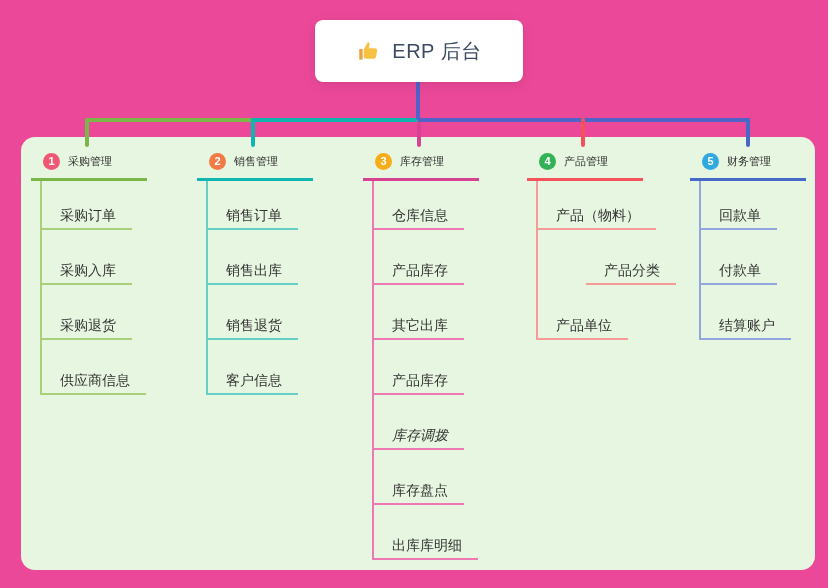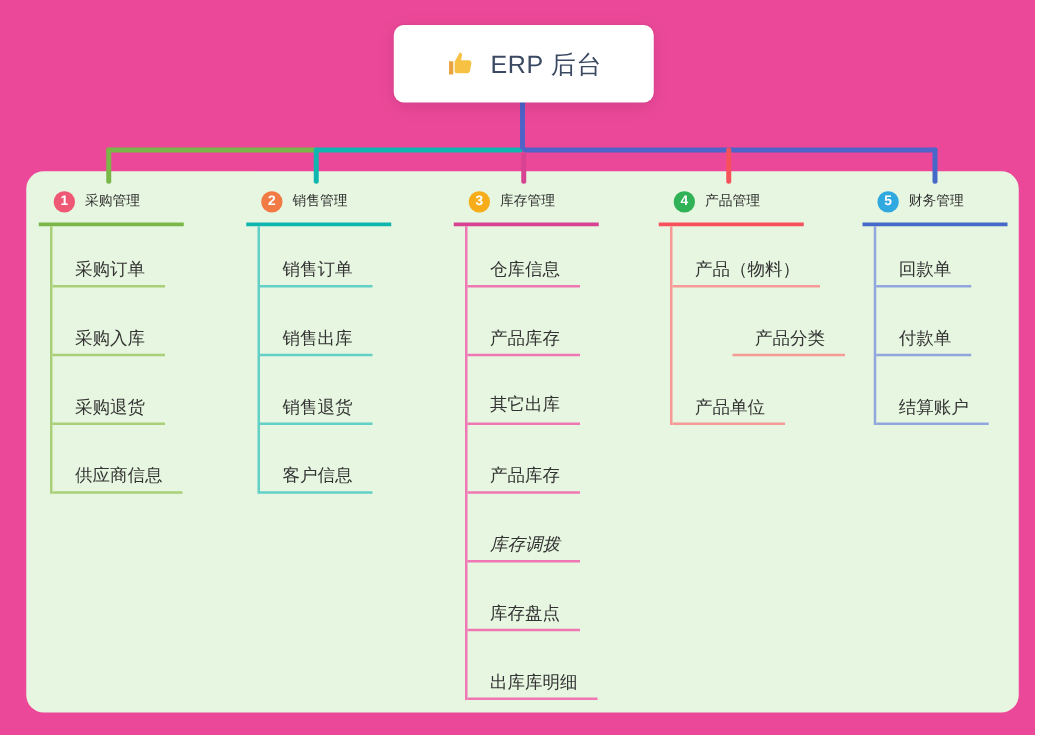--- a/index.html
+++ b/index.html
@@ -122,21 +122,21 @@
   </div>
 
   <div class="branch" style="left: 363px; top: 150px;">
     <div class="branch-title-row" style="border-bottom-color: rgb(216, 66, 146);">
       <span class="badge" style="background: rgb(247, 173, 25);">3</span>
       <span class="branch-label">库存管理</span>
     </div>
     <ul class="children" style="border-left-color: rgb(239, 119, 179);">
           <li class="child" style="border-bottom-color: rgb(239, 119, 179);">仓库信息</li>
           <li class="child" style="border-bottom-color: rgb(239, 119, 179); text-align: right;">产品库存</li>
-          <li class="child" style="border-bottom-color: rgb(239, 119, 179); font-family: Liberation Mono, monospace;">其它出库</li>
+          <li class="child" style="border-bottom-color: rgb(239, 119, 179);">其它出库</li>
           <li class="child" style="border-bottom-color: rgb(239, 119, 179);">产品库存</li>
           <li class="child" style="border-bottom-color: rgb(239, 119, 179); font-style: italic;">库存调拨</li>
           <li class="child" style="border-bottom-color: rgb(239, 119, 179);">库存盘点</li>
           <li class="child" style="border-bottom-color: rgb(239, 119, 179);">出库库明细</li>
         </ul>
   </div>
 
   <div class="branch" style="left: 527px; top: 150px;">
     <div class="branch-title-row" style="border-bottom-color: rgb(247, 82, 92);">
       <span class="badge" style="background: rgb(49, 178, 87);">4</span>

